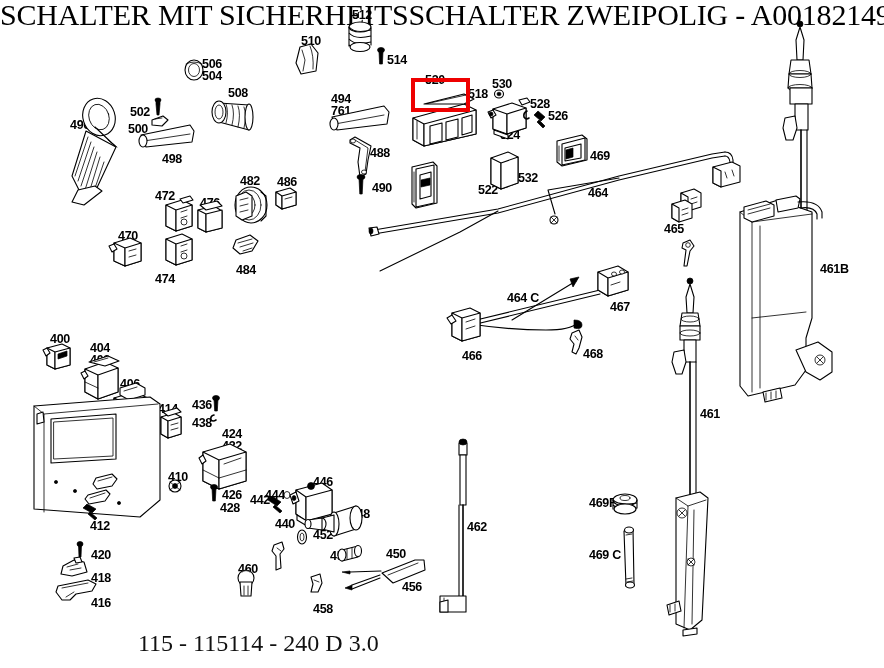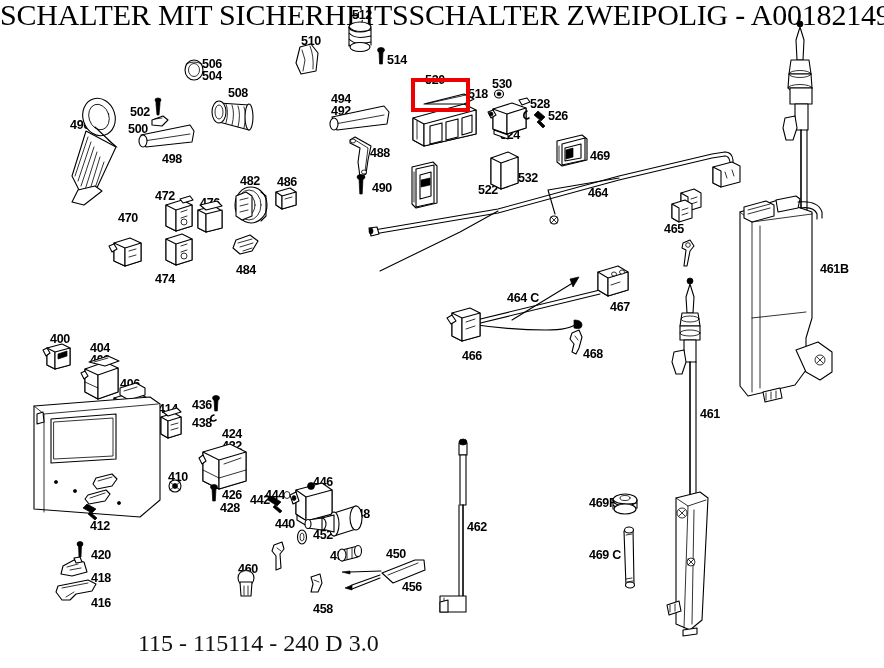--- a/index.html
+++ b/index.html
@@ -625,40 +625,40 @@
       <div class="lbl" style="left: 202px; top: 58px;">506</div>
       <div class="lbl" style="left: 202px; top: 70px;">504</div>
       <div class="lbl" style="left: 228px; top: 87px;">508</div>
       <div class="lbl" style="left: 130px; top: 106px;">502</div>
       <div class="lbl" style="left: 128px; top: 123px;">500</div>
       <div class="lbl" style="left: 162px; top: 153px;">498</div>
       <div class="lbl" style="left: 301px; top: 35px;">510</div>
       <div class="lbl" style="left: 352px; top: 9px;">512</div>
       <div class="lbl" style="left: 387px; top: 54px;">514</div>
       <div class="lbl" style="left: 331px; top: 93px;">494</div>
-      <div class="lbl" style="left: 331px; top: 105px;">492</div>
+      <div class="lbl" style="left: 331px; top: 105px;">761</div>
       <div class="lbl" style="left: 425px; top: 74px;">520</div>
       <div class="lbl" style="left: 424px; top: 88px; padding-left: 44px;">518</div>
       <div class="lbl" style="left: 370px; top: 147px;">488</div>
       <div class="lbl" style="left: 372px; top: 182px;">490</div>
       <div class="lbl" style="left: 438px; top: 184px; padding-left: 40px;">522</div>
       <div class="lbl" style="left: 492px; top: 78px;">530</div>
       <div class="lbl" style="left: 530px; top: 98px;">528</div>
       <div class="lbl" style="left: 548px; top: 110px;">526</div>
       <div class="lbl" style="left: 500px; top: 129px;">524</div>
       <div class="lbl" style="left: 518px; top: 172px;">532</div>
       <div class="lbl" style="left: 590px; top: 150px;">469</div>
       <div class="lbl" style="left: 588px; top: 187px;">464</div>
       <div class="lbl" style="left: 664px; top: 223px;">465</div>
       <div class="lbl" style="left: 820px; top: 263px;">461B</div>
       <div class="lbl" style="left: 155px; top: 190px;">472</div>
       <div class="lbl" style="left: 200px; top: 197px;">476</div>
       <div class="lbl" style="left: 240px; top: 175px;">482</div>
       <div class="lbl" style="left: 277px; top: 176px;">486</div>
-      <div class="lbl" style="left: 118px; top: 212px; text-align: center;">470</div>
+      <div class="lbl" style="left: 118px; top: 230px; text-align: center;">470</div>
       <div class="lbl" style="left: 155px; top: 273px;">474</div>
       <div class="lbl" style="left: 236px; top: 264px;">484</div>
       <div class="lbl" style="left: 507px; top: 292px;">464 C</div>
       <div class="lbl" style="left: 610px; top: 301px;">467</div>
       <div class="lbl" style="left: 462px; top: 350px;">466</div>
       <div class="lbl" style="left: 583px; top: 348px;">468</div>
       <div class="lbl" style="left: 50px; top: 333px;">400</div>
       <div class="lbl" style="left: 90px; top: 342px;">404</div>
       <div class="lbl" style="left: 90px; top: 354px;">402</div>
       <div class="lbl" style="left: 120px; top: 378px;">406</div>

